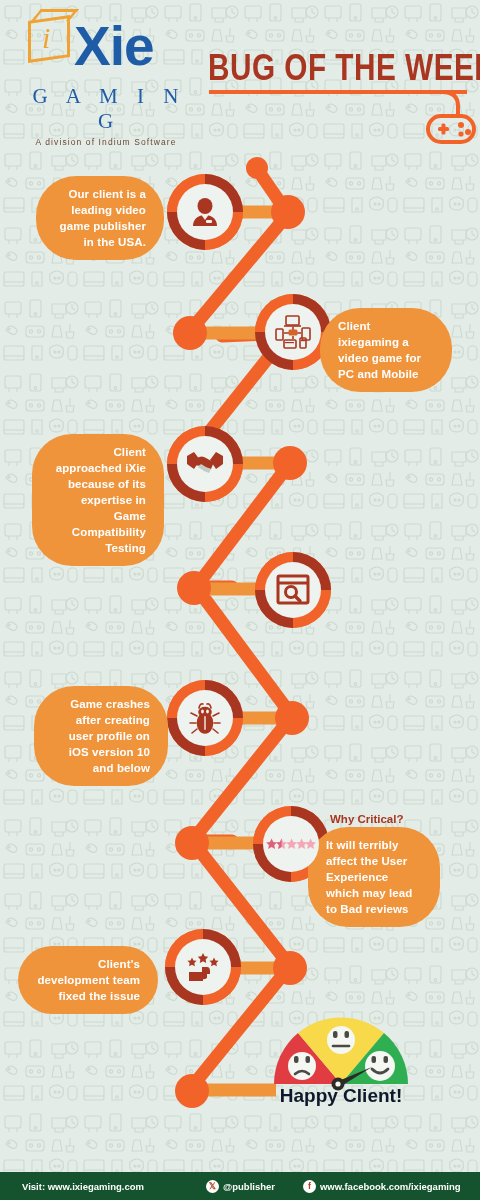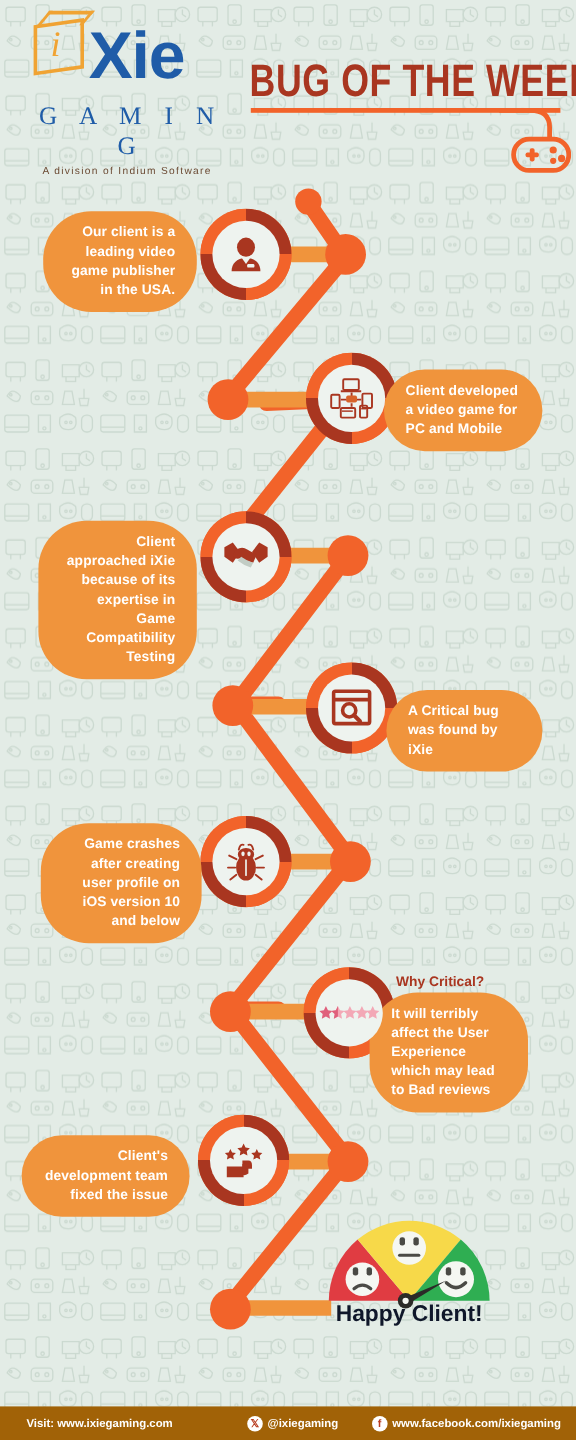--- a/index.html
+++ b/index.html
@@ -134,21 +134,21 @@
   #happy-client {
     position: absolute; left: 268px; top: 1085px;
     width: 146px; text-align: center;
     font-size: 19px; font-weight: bold; color: #0f172a;
   }
 
   
   #footer {
     position: absolute; left: 0; bottom: 0;
     width: 480px; height: 28px;
-    background: #a16207;
+    background: #14532d;
     display: flex; align-items: center;
     color: #fff; font-size: 9.5px; font-weight: bold;
   }
   #footer .f-item { display: flex; align-items: center; gap: 4px; }
   #f-visit { margin-left: 22px; }
   #f-tw { margin-left: 62px; }
   #f-fb { margin-left: 28px; }
   .social-circle {
     width: 13px; height: 13px; border-radius: 50%;
     background: #fff; color: #b83c20;
@@ -293,21 +293,21 @@
             <path d="M10 20 h5 M23 20 h4 M19 14 v3 M19 23 v3"></path>
           </g>
           <rect x="14.5" y="16.5" width="9" height="6" rx="1.5" fill="#d8632a"></rect>
           <g fill="#a93620">
             <rect x="11" y="29" width="9" height="1.2"></rect>
               <rect x="27" y="27" width="4" height="1.2"></rect>
           </g>
         </svg>
       </div>
     </div>
-    <div class="callout left-align" style="left:320px;top:272px;width:132px;">Client developed a video game for PC and Mobile</div>
+    <div class="callout left-align" style="left:320px;top:272px;width:132px;">Client ixiegaming a video game for PC and Mobile</div>
 
     <div class="node" style="left:167px;top:390px;">
       <div class="ring"></div>
       <div class="ring-inner">
         <svg width="40" height="30" viewBox="0 0 40 30">
           <g fill="#a93620">
             <path d="M2 7 l7 -4 l6 8 l-6 9 l-7 -5 z"></path>
             <path d="M38 7 l-7 -4 l-6 8 l6 9 l7 -5 z"></path>
             <path d="M12 9 q5 -3 9 0 q5 3 8 4 l-3 7 q-6 -1 -10 -4 q-5 2 -7 -2 q1 -3 3 -5z"></path>
             <path d="M13 18 q5 4 11 6 l2 -4 q-6 -2 -10 -5 z" fill="#c2ccc4"></path>
@@ -321,21 +321,20 @@
       <div class="ring"></div>
       <div class="ring-inner">
         <svg width="34" height="32" viewBox="0 0 34 32">
           <rect x="2" y="2" width="30" height="27" rx="1.5" fill="none" stroke="#a93620" stroke-width="3"></rect>
           <path d="M2 9 h30" stroke="#a93620" stroke-width="3"></path>
           <circle cx="15" cy="18" r="5.5" fill="none" stroke="#a93620" stroke-width="3"></circle>
           <path d="M19 22 l5 5" stroke="#a93620" stroke-width="3.4" stroke-linecap="round"></path>
         </svg>
       </div>
     </div>
-    <div class="callout left-align" style="left:322px;top:539px;width:130px;">A Critical bug was found by iXie</div>
 
     <div class="node" style="left:167px;top:644px;">
       <div class="ring"></div>
       <div class="ring-inner">
         <svg width="34" height="34" viewBox="0 0 34 34">
           <g fill="#a93620" stroke="#a93620" stroke-width="1.6" stroke-linecap="round">
             <path d="M11 7 q1 -5 4 -4 M23 7 q-1 -5 -4 -4" fill="none"></path>
             <ellipse cx="17" cy="11" rx="6" ry="4.5"></ellipse>
             <ellipse cx="17" cy="22" rx="7.5" ry="10"></ellipse>
             <path d="M9 15 l-6 -3 M25 15 l6 -3 M8 22 h-6 M26 22 h6 M9 28 l-5 4 M25 28 l5 4" fill="none"></path>
@@ -427,21 +426,21 @@
     </svg>
   </div>
   <div id="happy-client">Happy Client!</div>
 
   <div id="footer">
     <div class="f-item" id="f-visit">
       <span>Visit: www.ixiegaming.com</span>
     </div>
     <div class="f-item" id="f-tw">
       <span class="social-circle">𝕏</span>
-      <span>@ixiegaming</span>
+      <span>@publisher</span>
     </div>
     <div class="f-item" id="f-fb">
       <span class="social-circle">f</span>
       <span>www.facebook.com/ixiegaming</span>
     </div>
   </div>
 
 </div>
 
 </body></html>

